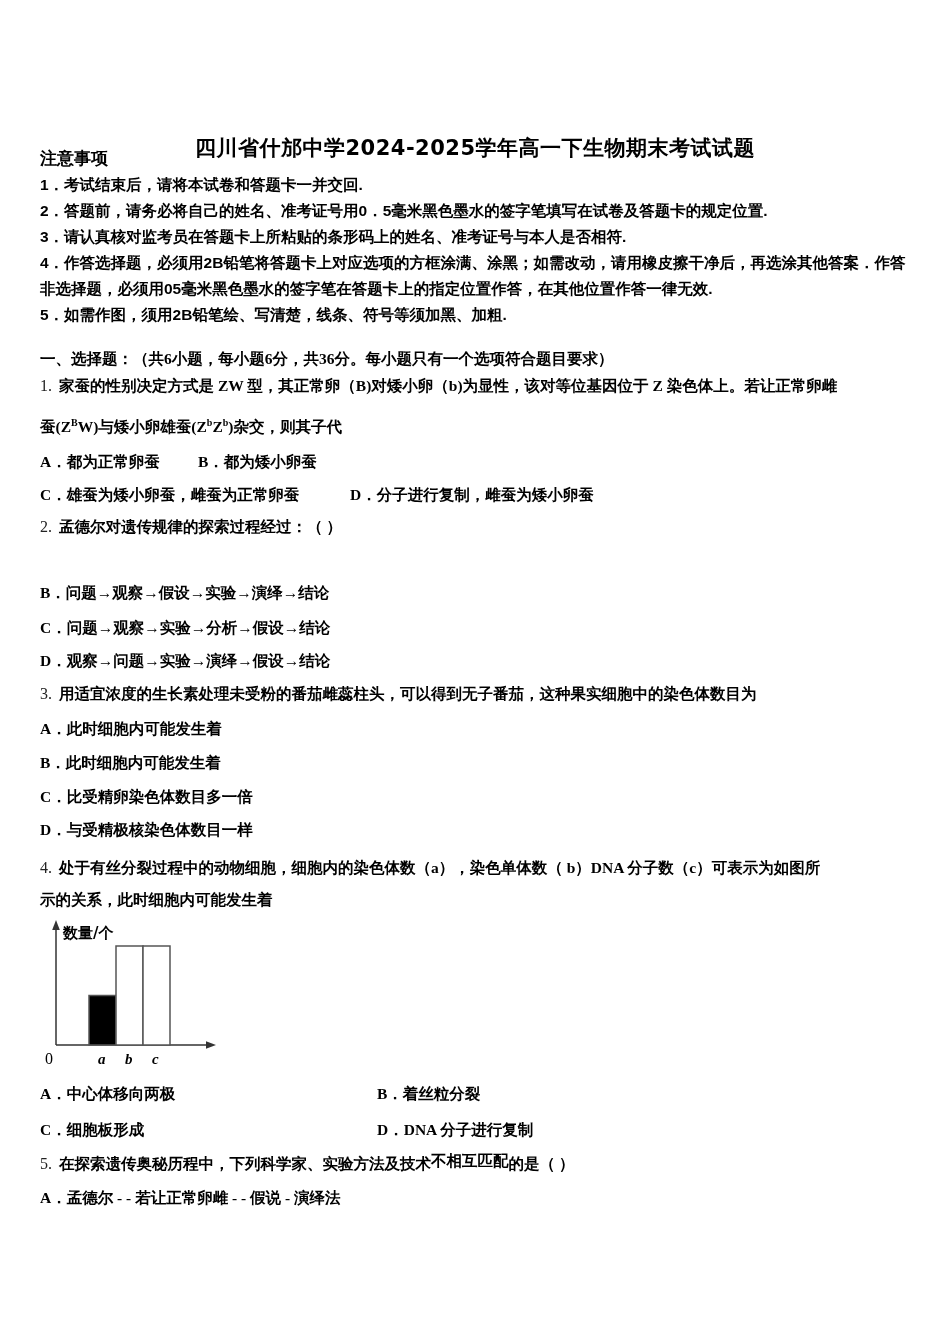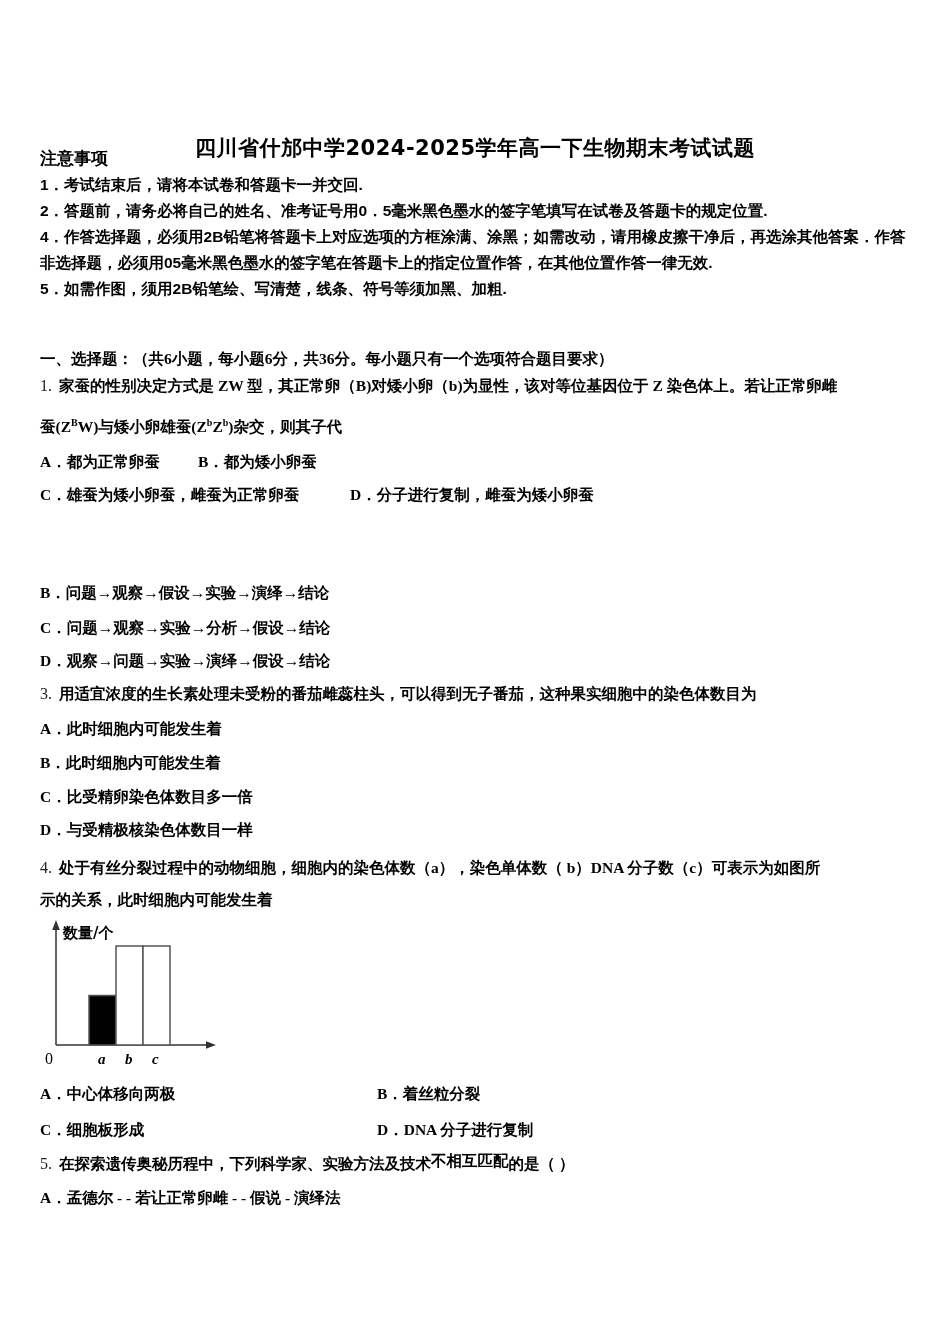--- a/index.html
+++ b/index.html
@@ -59,20 +59,21 @@
 <body>
 
 <div class="page">
 
   <div class="doc-title">四川省什邡中学2024-2025学年高一下生物期末考试试题</div>
 
   <div class="notices">
     <div class="notice-heading">注意事项</div>
     <div class="notice-item">1．考试结束后，请将本试卷和答题卡一并交回.</div>
     <div class="notice-item">2．答题前，请务必将自己的姓名、准考证号用0．5毫米黑色墨水的签字笔填写在试卷及答题卡的规定位置.</div>
+    <div class="notice-item">3．请认真核对监考员在答题卡上所粘贴的条形码上的姓名、准考证号与本人是否相符.</div>
     <div class="notice-item">4．作答选择题，必须用2B铅笔将答题卡上对应选项的方框涂满、涂黑；如需改动，请用橡皮擦干净后，再选涂其他答案．作答非选择题，必须用05毫米黑色墨水的签字笔在答题卡上的指定位置作答，在其他位置作答一律无效.</div>
     <div class="notice-item">5．如需作图，须用2B铅笔绘、写清楚，线条、符号等须加黑、加粗.</div>
   </div>
 
   <div class="ln" style="top:347px">一、选择题：（共6小题，每小题6分，共36分。每小题只有一个选项符合题目要求）</div>
 
   <div class="ln" style="top:374px">
     <span class="qnum">1.</span><span>家蚕的性别决定方式是 ZW 型，其正常卵（B)对矮小卵（b)为显性，该对等位基因位于 Z 染色体上。若让正常卵雌</span>
   </div>
   <div class="ln" style="top:411px">
@@ -80,20 +81,23 @@
   </div>
   <div class="ln" style="top:450px">
     <span>A．都为正常卵蚕</span>
     <span class="col" style="left:158px">B．都为矮小卵蚕</span>
   </div>
   <div class="ln" style="top:483px">
     <span>C．雄蚕为矮小卵蚕，雌蚕为正常卵蚕</span>
     <span class="col" style="left:310px">D．分子进行复制，雌蚕为矮小卵蚕</span>
   </div>
 
+  <div class="ln" style="top:515px">
+    <span class="qnum">2.</span><span>孟德尔对遗传规律的探索过程经过：（  ）</span>
+  </div>
   <div class="ln" style="top:581px">B．问题→观察→假设→实验→演绎→结论</div>
   <div class="ln" style="top:649px">D．观察→问题→实验→演绎→假设→结论</div>
   <div class="ln" style="top:616px">C．问题→观察→实验→分析→假设→结论</div>
 
   <div class="ln" style="top:682px">
     <span class="qnum">3.</span><span>用适宜浓度的生长素处理未受粉的番茄雌蕊柱头，可以得到无子番茄，这种果实细胞中的染色体数目为</span>
   </div>
   <div class="ln" style="top:717px">A．此时细胞内可能发生着</div>
   <div class="ln" style="top:751px">B．此时细胞内可能发生着</div>
   <div class="ln" style="top:785px">C．比受精卵染色体数目多一倍</div>

